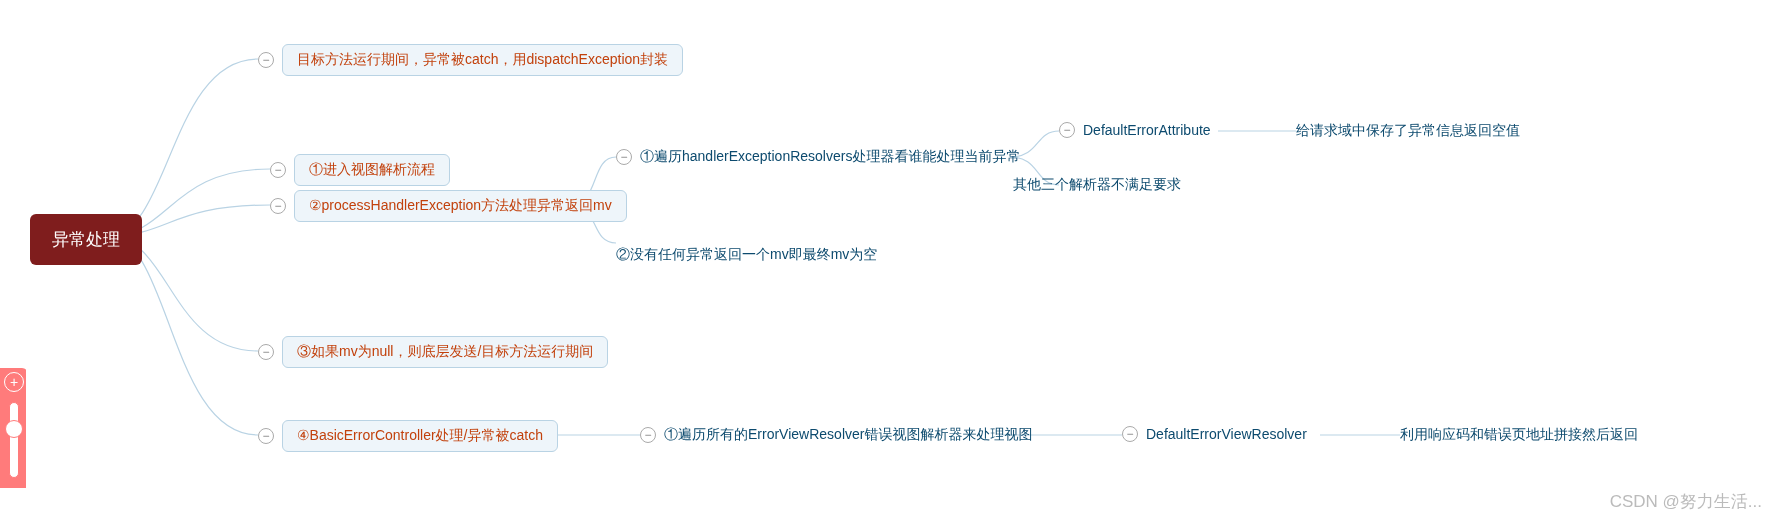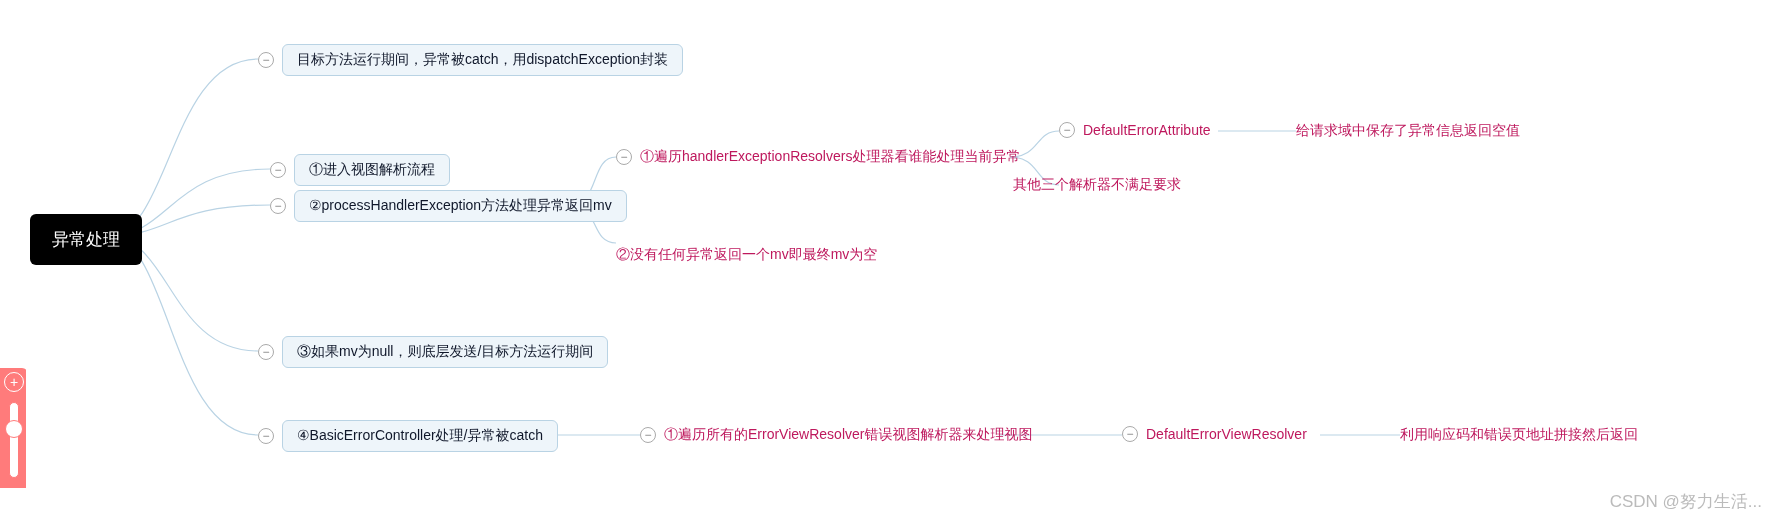--- a/index.html
+++ b/index.html
@@ -1,23 +1,23 @@
 <!DOCTYPE html>
 <html><head>
 <meta charset="utf-8">
 <style>
   html,body{margin:0;padding:0;width:1776px;height:519px;background:#fff;
     font-family:"Microsoft YaHei","PingFang SC",Arial,sans-serif;
     font-size:14px;color:#555;position:relative;overflow:hidden}
   .node{position:absolute;display:flex;align-items:center;white-space:nowrap}
   .box{border:1px solid #b9d3e4;background:#eef5fa;border-radius:6px;
-    padding:6px 14px;color:#0f172a}
-  .root{background:#000000;color:#fff;border:none;border-radius:6px;
+    padding:6px 14px;color:#c2410c}
+  .root{background:#7f1d1d;color:#fff;border:none;border-radius:6px;
     padding:14px 22px;font-size:17px}
-  .plain{color:#be185d}
+  .plain{color:#0c4a6e}
   .toggle{width:14px;height:14px;border:1px solid #aaa;border-radius:50%;
     margin-right:8px;display:inline-flex;align-items:center;justify-content:center;
     font-size:12px;line-height:1;color:#888;background:#fff;flex:0 0 auto}
   svg.wires{position:absolute;left:0;top:0;pointer-events:none}
   .wires path,.wires line{fill:none;stroke:#b9d3e4;stroke-width:1.2}
   .watermark{position:absolute;right:14px;bottom:6px;color:#bbb;font-size:17px}
   
   .zoom{position:absolute;left:0;top:368px;width:28px;height:120px;
     background:linear-gradient(to right,#ff7b7b 0 26px,transparent 26px);
     border-top-right-radius:6px}

